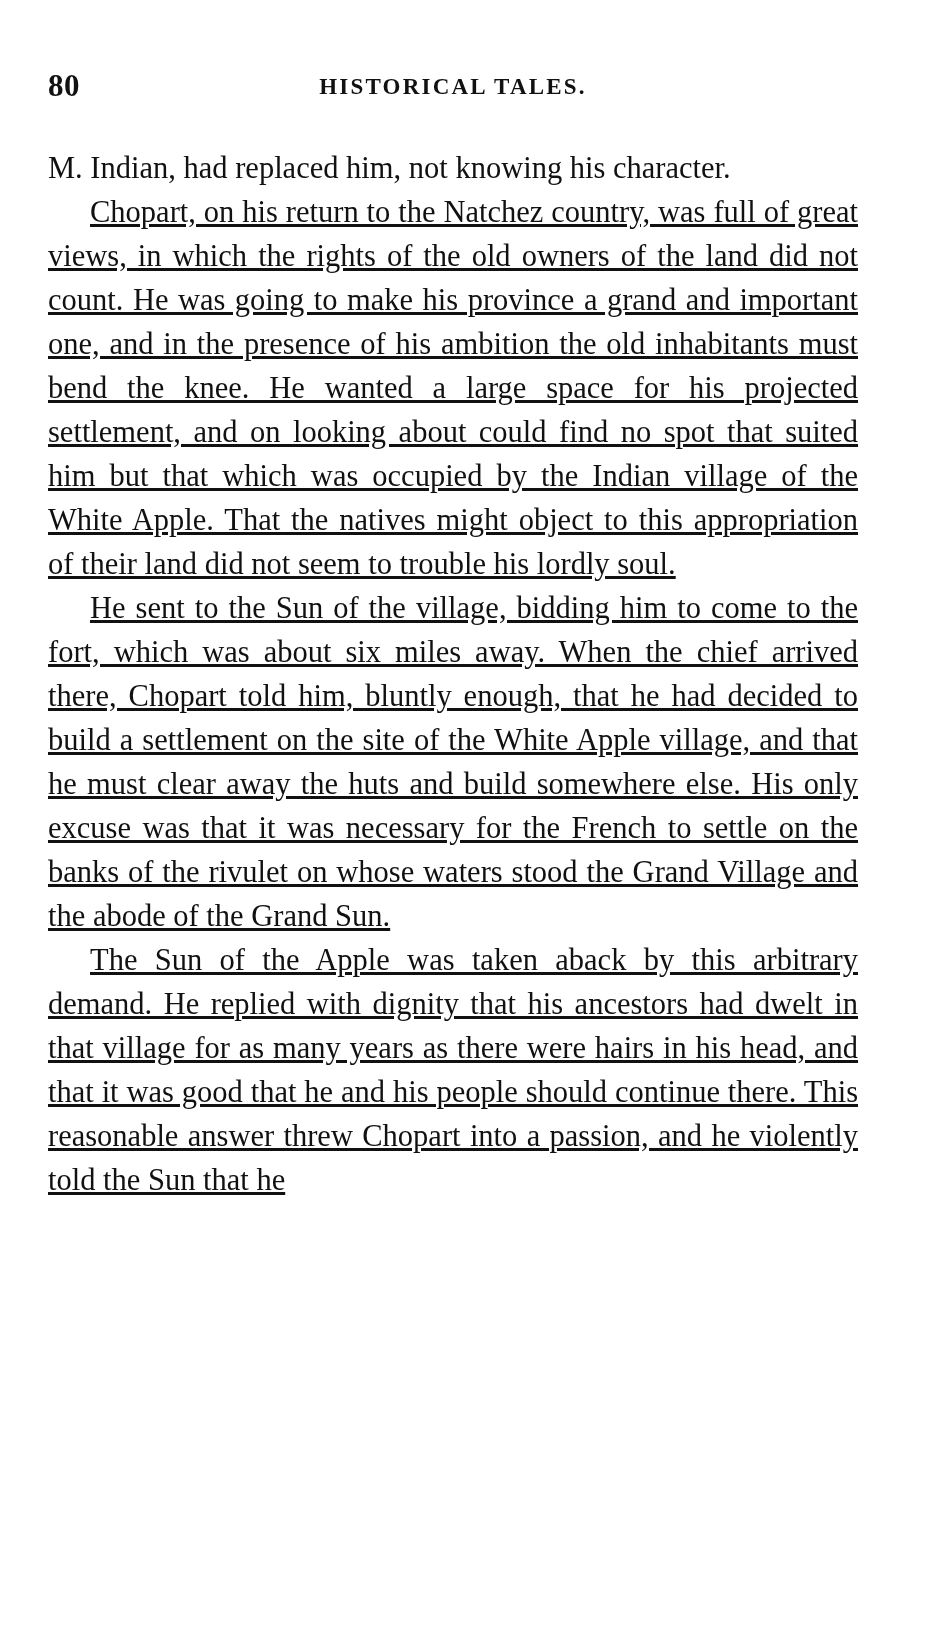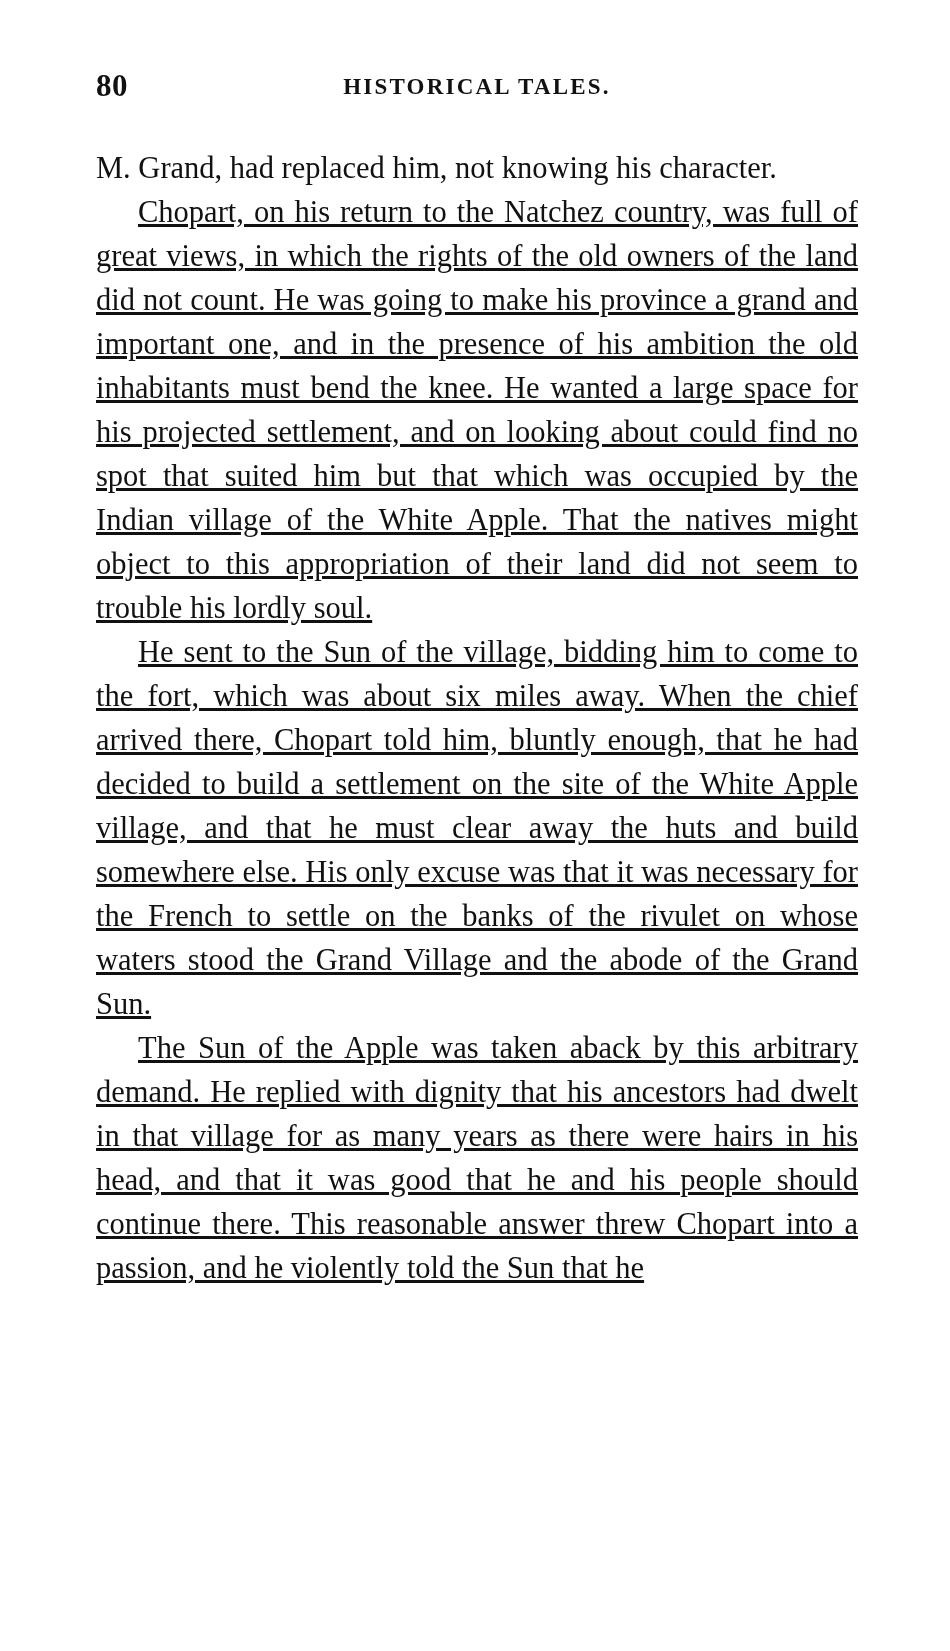--- a/index.html
+++ b/index.html
@@ -12,21 +12,21 @@
     height: 1651px;
     font-family: "Liberation Serif", serif;
     color: #111111;
     overflow: hidden;
   }
   .page {
     position: relative;
     width: 950px;
     height: 1651px;
     box-sizing: border-box;
-    padding: 68px 92px 0 96px;
+    padding: 68px 92px 0 48px;
   }
   .header {
     position: relative;
     height: 56px;
   }
   .page-number {
     position: absolute;
     left: 0;
     top: 0;
     font-size: 31px;
@@ -69,19 +69,19 @@
 <body>
 
 <div class="page">
 
   <div class="header">
     <div class="page-number">80</div>
     <div class="running-head">HISTORICAL TALES.</div>
   </div>
 
   <div class="body-text">
-    <p>M. Grand, had replaced him, not knowing his character.</p>
+    <p>M. Indian, had replaced him, not knowing his character.</p>
     <p class="indent">Chopart, on his return to the Natchez country, was full of great views, in which the rights of the old owners of the land did not count. He was going to make his province a grand and important one, and in the presence of his ambition the old inhabitants must bend the knee. He wanted a large space for his projected settlement, and on looking about could find no spot that suited him but that which was occupied by the Indian village of the White Apple. That the natives might object to this appropriation of their land did not seem to trouble his lordly soul.</p>
     <p class="indent">He sent to the Sun of the village, bidding him to come to the fort, which was about six miles away. When the chief arrived there, Chopart told him, bluntly enough, that he had decided to build a settlement on the site of the White Apple village, and that he must clear away the huts and build somewhere else. His only excuse was that it was necessary for the French to settle on the banks of the rivulet on whose waters stood the Grand Village and the abode of the Grand Sun.</p>
     <p class="indent">The Sun of the Apple was taken aback by this arbitrary demand. He replied with dignity that his ancestors had dwelt in that village for as many years as there were hairs in his head, and that it was good that he and his people should continue there. This reasonable answer threw Chopart into a passion, and he violently told the Sun that he</p>
   </div>
 
 </div>
 
 </body></html>

